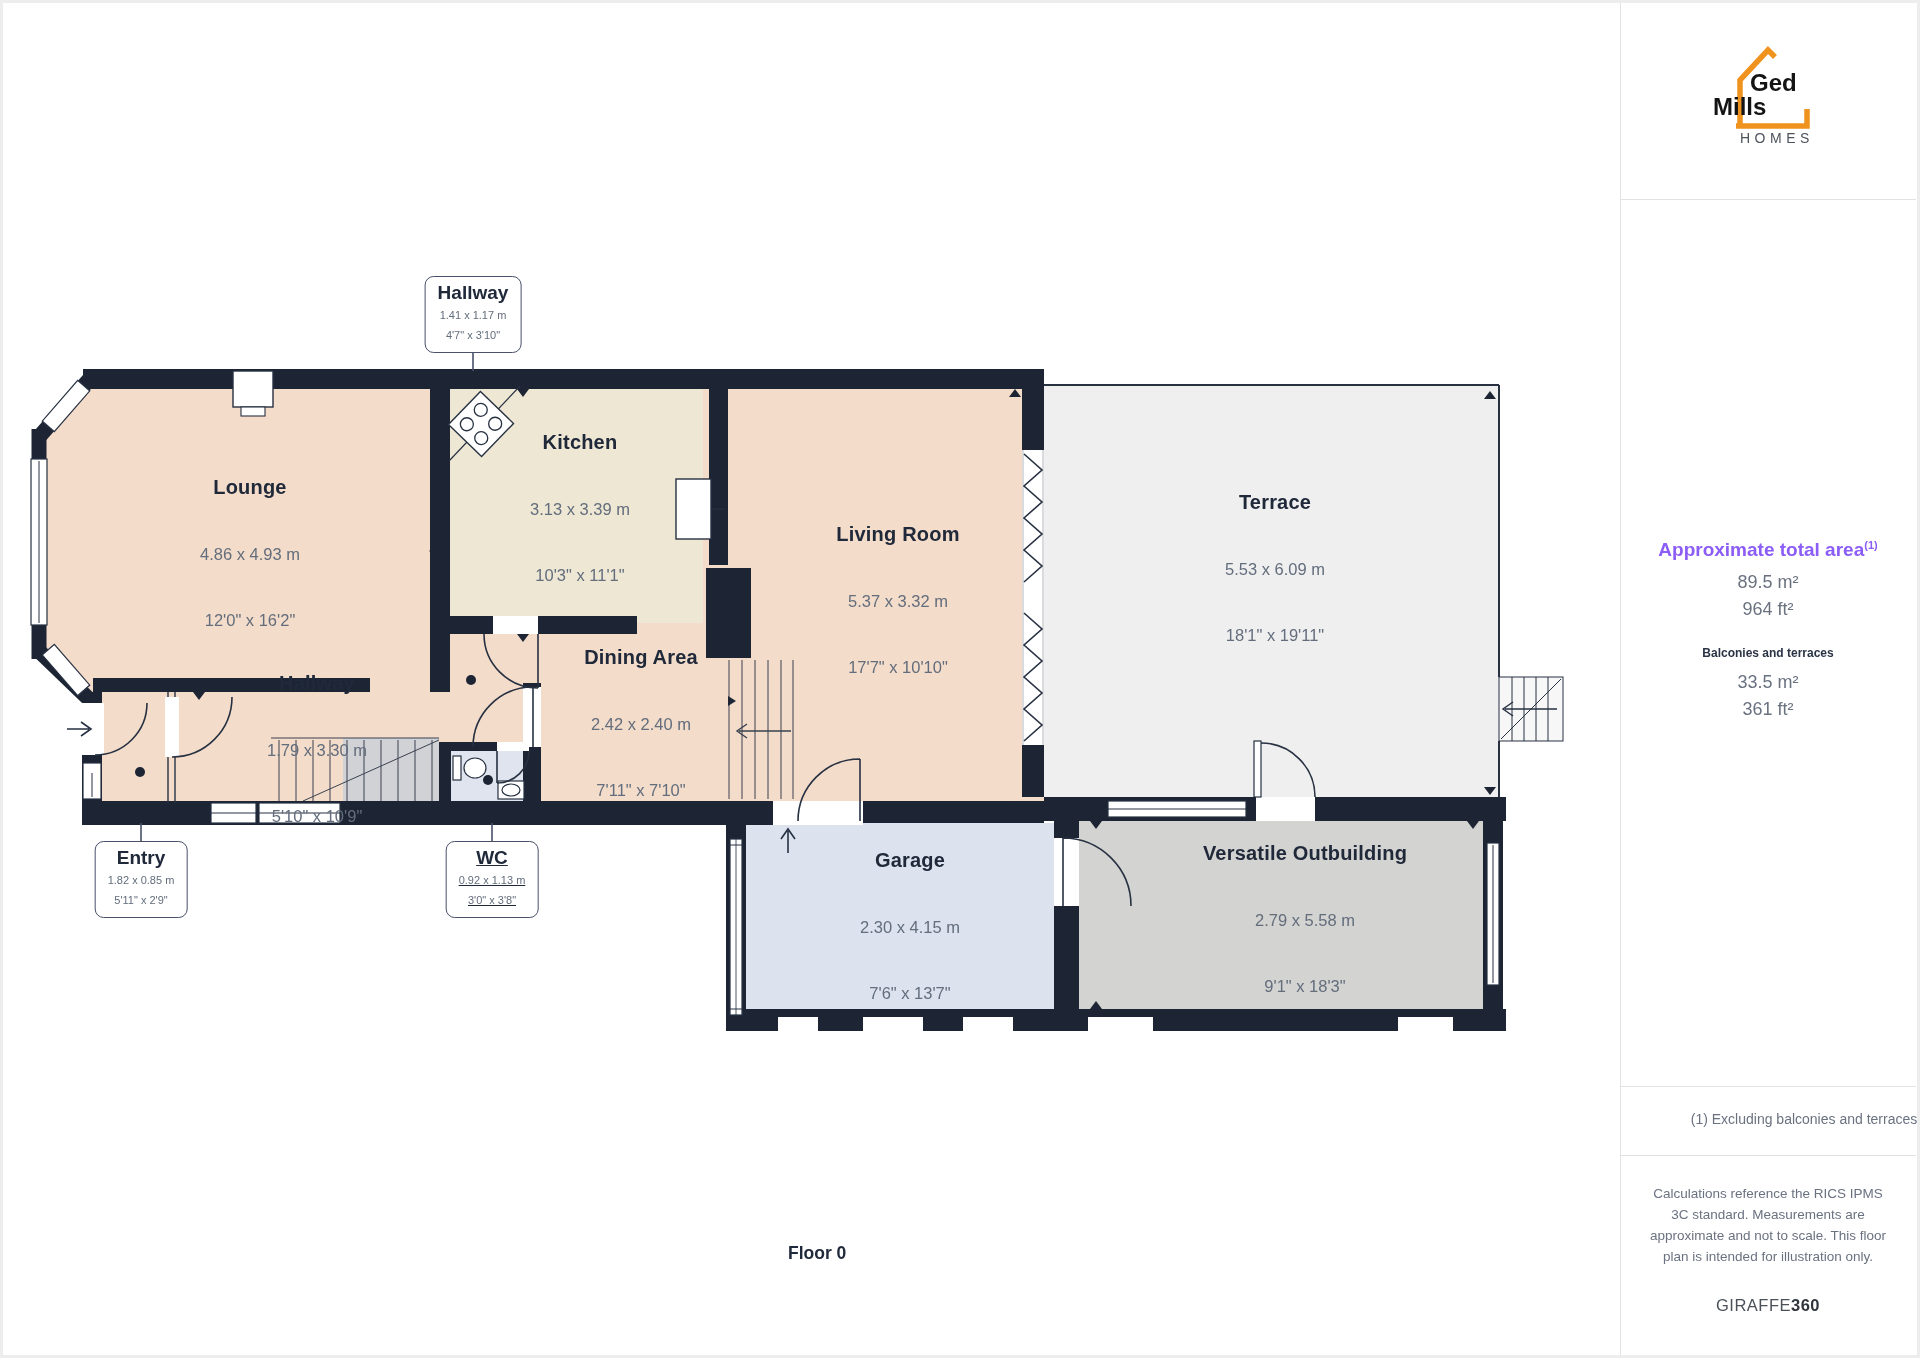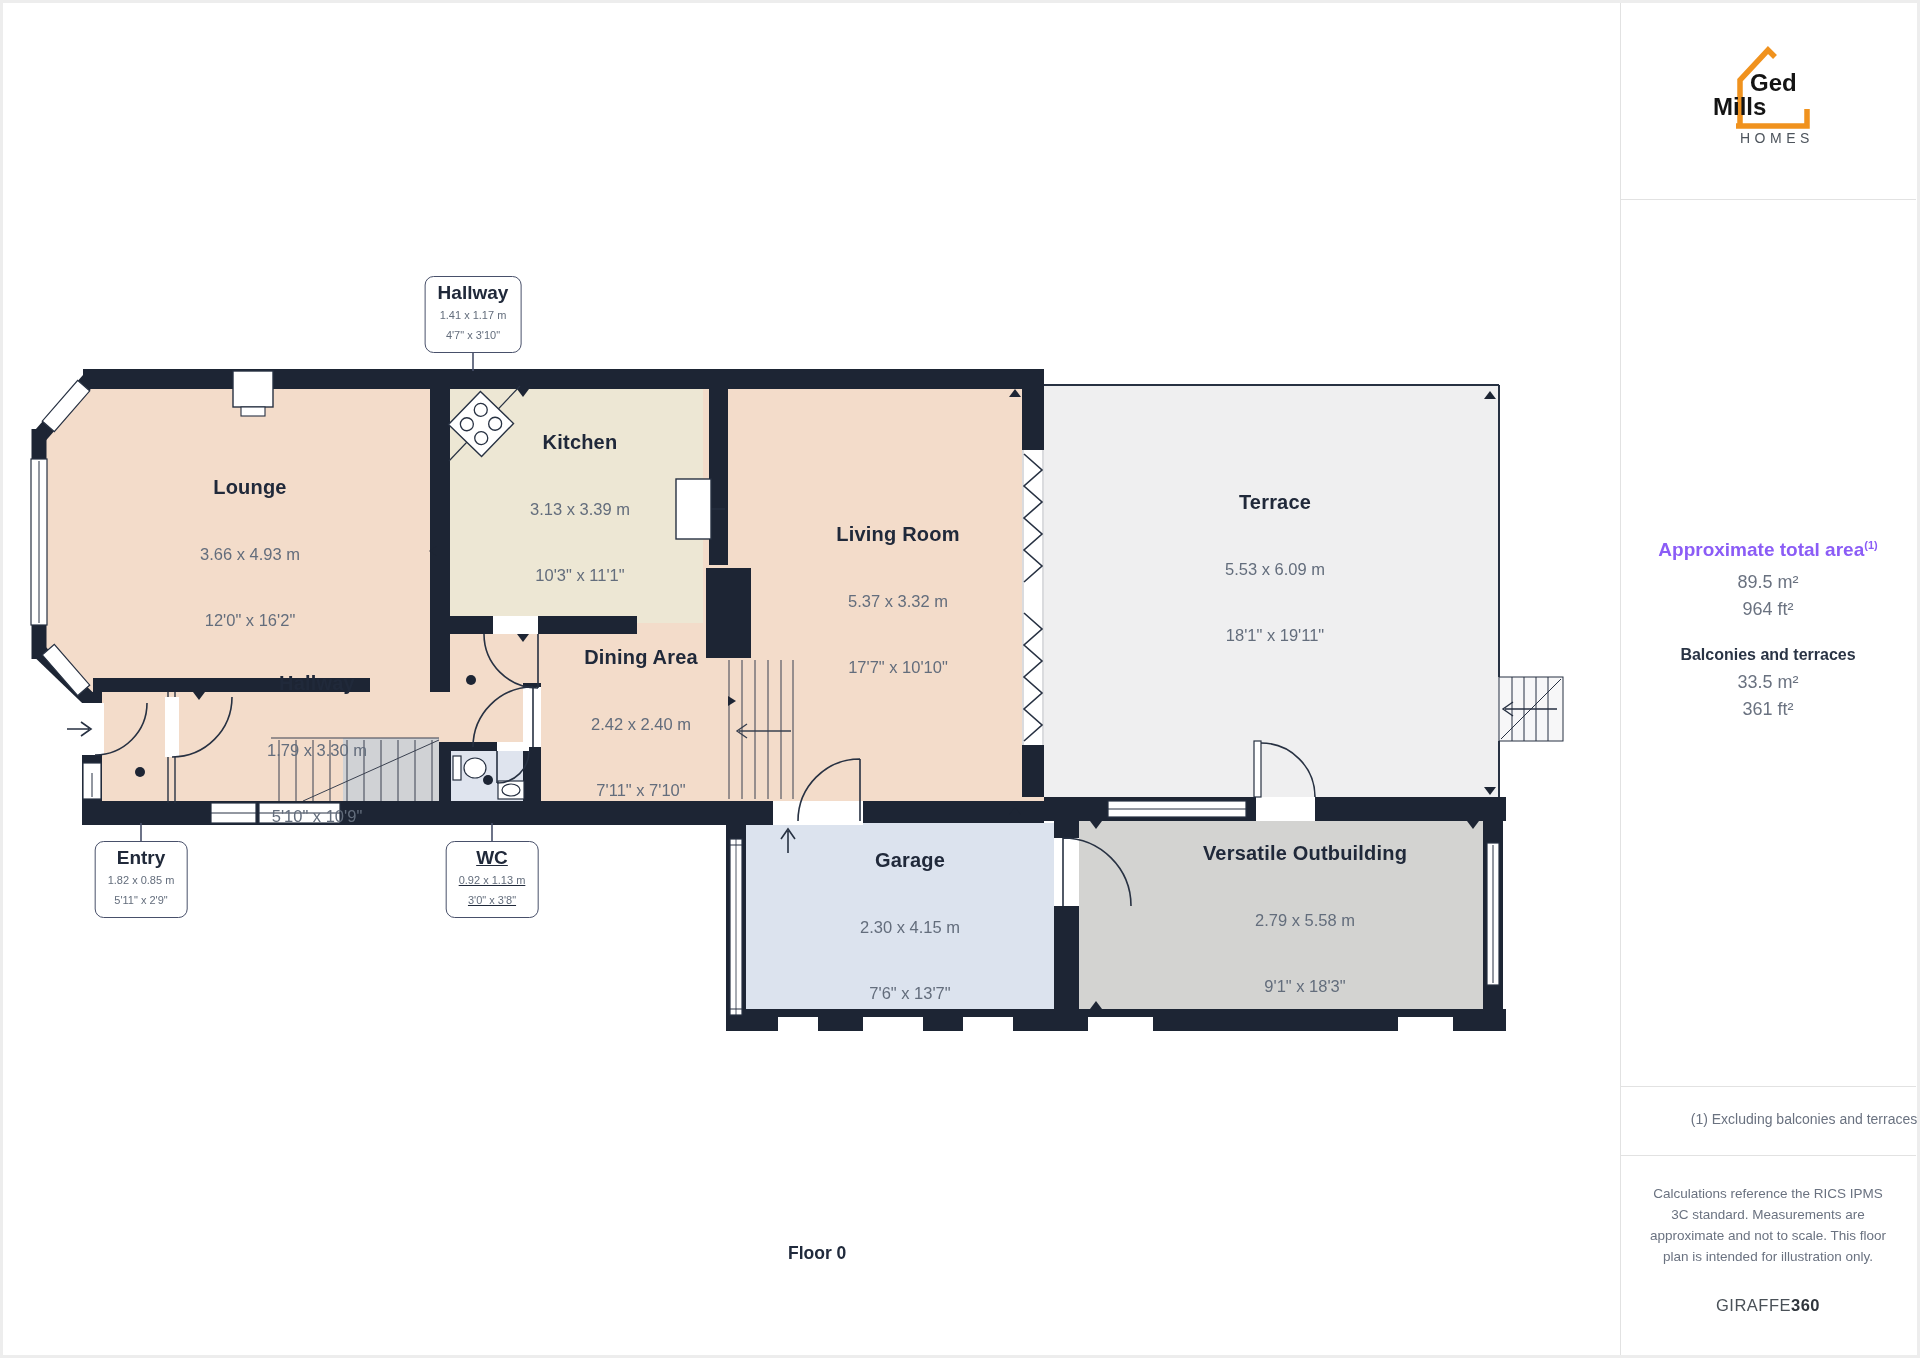--- a/index.html
+++ b/index.html
@@ -17,21 +17,21 @@
            white-space:nowrap;color:#20293a;}
   .callout .t{font-size:19px;font-weight:700;line-height:24px;}
   .callout .d{font-size:11px;line-height:20px;color:#636d7c;}
   
   .vline{position:absolute;width:1px;background:#e2e2e2;}
   .hline{position:absolute;height:1px;background:#e2e2e2;}
   .side-text{position:absolute;left:1617px;width:296px;text-align:center;}
   .area-title{font-size:19px;font-weight:700;color:#8b5cf6;}
   .area-title sup{font-size:11px;}
   .area-val{font-size:18px;color:#6a7280;}
-  .balc-title{font-size:16px;font-weight:700;color:#2a3445;}
+  .balc-title{font-size:12px;font-weight:700;color:#2a3445;}
   .footnote{font-size:14px;color:#6a7280;}
   .disclaimer{position:absolute;left:1645px;width:240px;text-align:center;
               font-size:13.5px;line-height:21px;color:#6a7280;}
   .brand{font-size:16.5px;color:#4a5158;letter-spacing:.5px;}
   .brand b{color:#30363d;}
   .floor-label{position:absolute;font-size:17.5px;font-weight:700;color:#202a3c;}
   
   .logo-txt{position:absolute;color:#141414;font-weight:700;font-size:24px;line-height:24px;}
   .logo-homes{position:absolute;color:#4d545c;font-size:14px;letter-spacing:4.5px;}
 </style>
@@ -236,21 +236,21 @@
       <line x1="489" y1="820" x2="489" y2="839"></line>
     </g>
 
     <g stroke="#f0921e" stroke-width="5.5" fill="none">
       <path d="M1772 54 L1765 47 L1737 77 L1737 121 M1733 123 L1804 123 L1804 106"></path>
     </g>
   </svg>
 
   <div class="room-label" style="left:247px;top:550px;">
     <div class="t">Lounge</div>
-    <div class="d">3.66 x 4.93 m</div>
+    <div class="d">4.86 x 4.93 m</div>
     <div class="d">12'0" x 16'2"</div>
   </div>
   <div class="room-label" style="left:577px;top:505px;">
     <div class="t">Kitchen</div>
     <div class="d">3.13 x 3.39 m</div>
     <div class="d">10'3" x 11'1"</div>
   </div>
   <div class="room-label" style="left:895px;top:597px;">
     <div class="t">Living Room</div>
     <div class="d">5.37 x 3.32 m</div>

